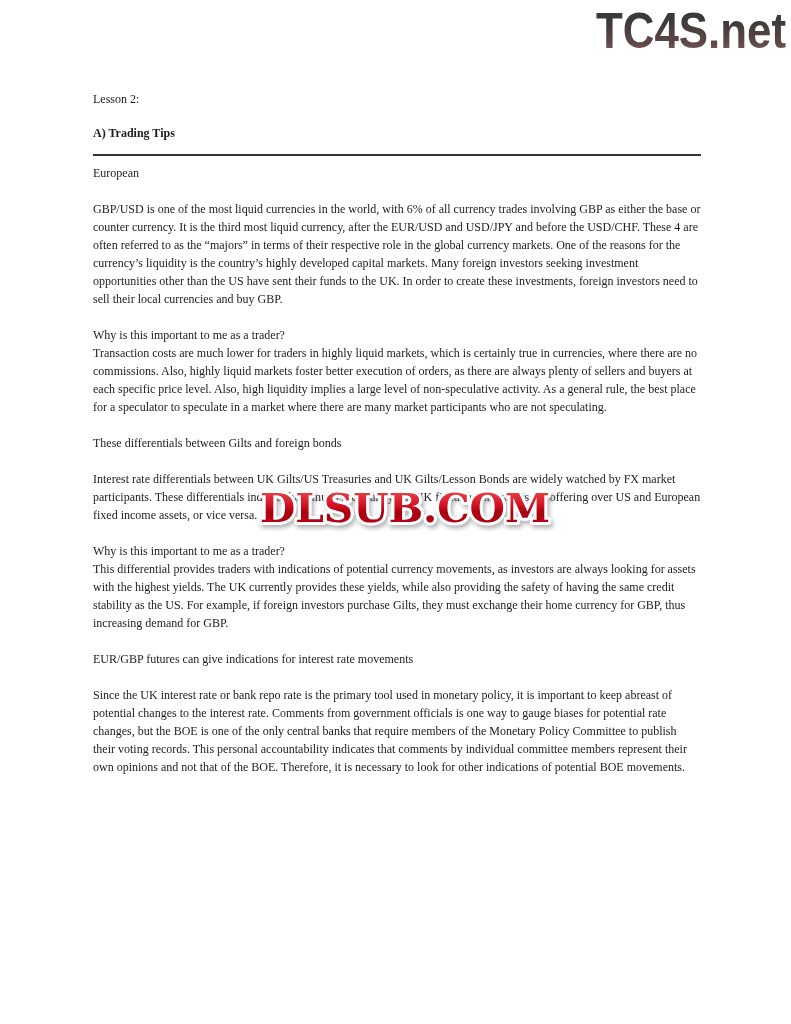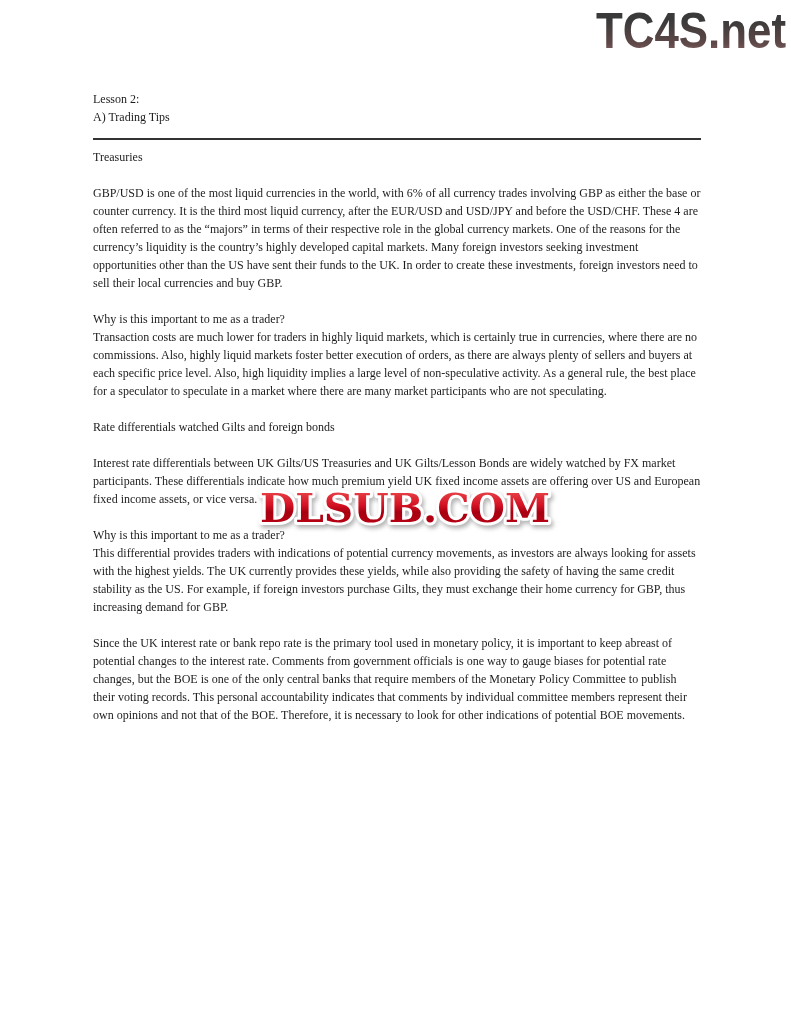--- a/index.html
+++ b/index.html
@@ -15,21 +15,21 @@
   }
   .content {
     position: absolute;
     left: 93px;
     top: 90px;
     width: 608px;
     font-size: 12px;
     line-height: 18px;
   }
   .lesson-line { font-weight: normal; }
-  .doc-title   { font-weight: normal; }
+  .doc-title   { font-weight: bold; margin-top: 16px; }
   .rule {
     border: none;
     border-top: 2px solid #333333;
     margin: 12px 0 8px 0;
     width: 100%;
   }
   p.block { margin: 18px 0 0 0; }
   p.block.attached { margin-top: 0; }
   .wm-top {
     position: absolute;
@@ -63,28 +63,29 @@
       </linearGradient>
     </defs>
     <text x="198" y="46" text-anchor="end" textLength="190" lengthAdjust="spacingAndGlyphs" font-family="Liberation Sans, sans-serif" font-size="50" font-weight="bold" fill="url(#tcGrad)">TC4S.net</text>
   </svg>
 
   <div class="content">
     <div class="lesson-line">Lesson 2:</div>
     <div class="doc-title">A) Trading Tips</div>
     <hr class="rule">
 
-    <p class="block attached">Treasuries</p>
+    <p class="block attached">European</p>
     <p class="block">GBP/USD is one of the most liquid currencies in the world, with 6% of all currency trades involving GBP as either the base or counter currency. It is the third most liquid currency, after the EUR/USD and USD/JPY and before the USD/CHF. These 4 are often referred to as the “majors” in terms of their respective role in the global currency markets. One of the reasons for the currency’s liquidity is the country’s highly developed capital markets. Many foreign investors seeking investment opportunities other than the US have sent their funds to the UK. In order to create these investments, foreign investors need to sell their local currencies and buy GBP.</p>
     <p class="block">Why is this important to me as a trader?</p>
     <p class="block attached">Transaction costs are much lower for traders in highly liquid markets, which is certainly true in currencies, where there are no commissions. Also, highly liquid markets foster better execution of orders, as there are always plenty of sellers and buyers at each specific price level. Also, high liquidity implies a large level of non-speculative activity. As a general rule, the best place for a speculator to speculate in a market where there are many market participants who are not speculating.</p>
-    <p class="block">Rate differentials watched Gilts and foreign bonds</p>
+    <p class="block">These differentials between Gilts and foreign bonds</p>
     <p class="block">Interest rate differentials between UK Gilts/US Treasuries and UK Gilts/Lesson Bonds are widely watched by FX market participants. These differentials indicate how much premium yield UK fixed income assets are offering over US and European fixed income assets, or vice versa.</p>
     <p class="block">Why is this important to me as a trader?</p>
     <p class="block attached">This differential provides traders with indications of potential currency movements, as investors are always looking for assets with the highest yields. The UK currently provides these yields, while also providing the safety of having the same credit stability as the US. For example, if foreign investors purchase Gilts, they must exchange their home currency for GBP, thus increasing demand for GBP.</p>
+    <p class="block">EUR/GBP futures can give indications for interest rate movements</p>
     <p class="block">Since the UK interest rate or bank repo rate is the primary tool used in monetary policy, it is important to keep abreast of potential changes to the interest rate. Comments from government officials is one way to gauge biases for potential rate changes, but the BOE is one of the only central banks that require members of the Monetary Policy Committee to publish their voting records. This personal accountability indicates that comments by individual committee members represent their own opinions and not that of the BOE. Therefore, it is necessary to look for other indications of potential BOE movements.</p>
   </div>
 
   <svg class="wm-center" width="310" height="52" viewBox="0 0 310 52">
     <defs>
       <linearGradient id="redGrad" x1="0" y1="0" x2="0" y2="1">
         <stop offset="0" stop-color="#f25b5b"></stop>
         <stop offset="0.45" stop-color="#d41224"></stop>
         <stop offset="0.6" stop-color="#a80010"></stop>
         <stop offset="1" stop-color="#c00016"></stop>

